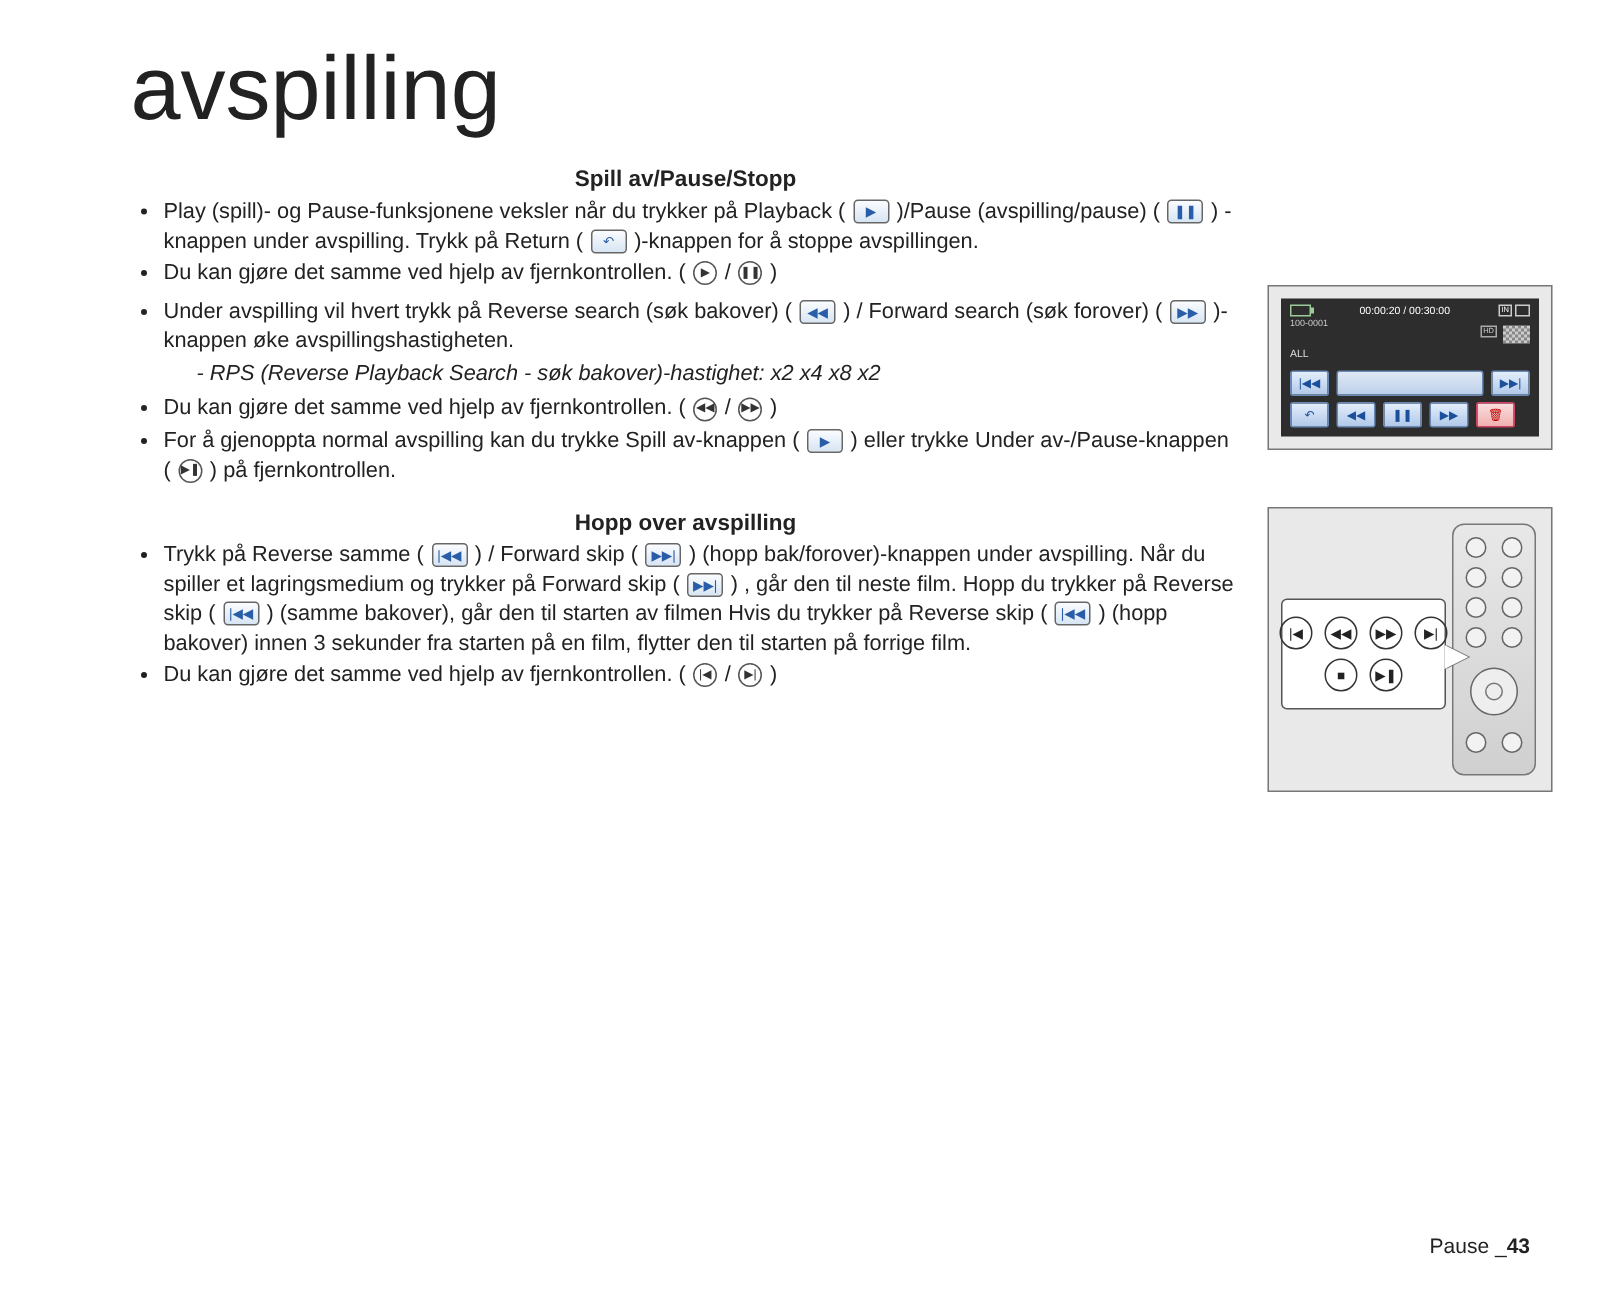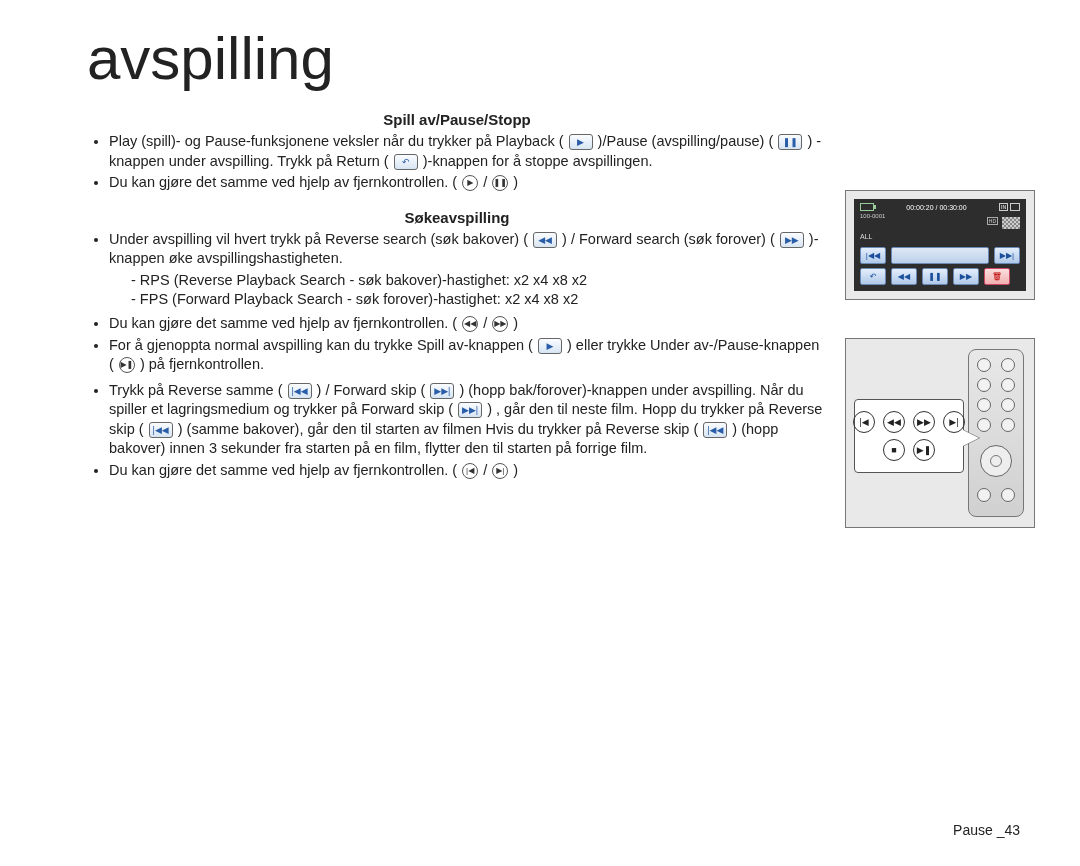--- a/index.html
+++ b/index.html
@@ -35,21 +35,21 @@
     font-size: 15px;
     font-weight: 700;
     margin: 16px 0 4px 0;
     text-align: center;
   }
   ul.bullets {
     margin: 0 0 6px 0;
     padding-left: 22px;
   }
   ul.bullets > li { font-size: 14.5px; line-height: 1.35; margin-bottom: 2px; }
-  ul.dashes { list-style: none; margin: 2px 0 4px 0; padding-left: 22px; }
+  ul.dashes { list-style: none; margin: 2px 0 4px 0; padding-left: 22px; font-style: italic; }
   ul.dashes > li { font-size: 14.5px; line-height: 1.35; }
   ul.dashes > li::before { content: "- "; }
   .inline-icon {
     display: inline-flex;
     vertical-align: middle;
     width: 22px; height: 14px;
     border: 1px solid #666;
     border-radius: 3px;
     background: linear-gradient(#fafcff,#d7e5f3);
     align-items: center; justify-content: center;
@@ -149,21 +149,21 @@
     position:absolute; left:50%; transform:translateX(-50%);
     width:30px; height:30px; border-radius:50%; border:1px solid #666; background:#eee;
     top: 95px;
   }
   .remote .big::after { content:""; position:absolute; left:9px; top:9px; width:10px; height:10px; border-radius:50%; border:1px solid #777; }
 
   .footer {
     position: absolute; bottom: 28px; right: 60px;
     font-size: 14px;
   }
-  .footer .pg { font-weight: 400; }
+  .footer .pg { font-weight: 700; }
 </style>
 </head>
 <body>
 
 <div class="page">
 
   <h1 class="title">avspilling</h1>
 
   <div class="content-col">
 
@@ -180,49 +180,48 @@
       </li>
       <li>
         <span>Du kan gjøre det samme ved hjelp av fjernkontrollen. (</span>
         <span class="inline-circle">▶</span>
         <span>/</span>
         <span class="inline-circle">❚❚</span>
         <span>)</span>
       </li>
     </ul>
 
-    <div class="section-heading">Søkeavspilling</div>
     <ul class="bullets">
       <li>
         <span>Under avspilling vil hvert trykk på Reverse search (søk bakover) (</span>
         <span class="inline-icon">◀◀</span>
         <span>) / Forward search (søk forover) (</span>
         <span class="inline-icon">▶▶</span>
         <span>)-knappen øke avspillingshastigheten.</span>
         <ul class="dashes">
           <li>RPS (Reverse Playback Search - søk bakover)-hastighet: x2      x4      x8      x2</li>
-          <li>FPS (Forward Playback Search - søk forover)-hastighet: x2      x4      x8      x2</li>
         </ul>
       </li>
       <li>
         <span>Du kan gjøre det samme ved hjelp av fjernkontrollen. (</span>
         <span class="inline-circle">◀◀</span>
         <span>/</span>
         <span class="inline-circle">▶▶</span>
         <span>)</span>
       </li>
       <li>
         <span>For å gjenoppta normal avspilling kan du trykke Spill av-knappen (</span>
         <span class="inline-icon">▶</span>
         <span>) eller trykke Under av-/Pause-knappen (</span>
         <span class="inline-circle">▶❚</span>
         <span>) på fjernkontrollen.</span>
       </li>
     </ul>
 
+    <div class="section-heading">Hopp over avspilling</div>
     <ul class="bullets">
       <li>
         <span>Trykk på Reverse samme (</span>
         <span class="inline-icon">|◀◀</span>
         <span>) / Forward skip (</span>
         <span class="inline-icon">▶▶|</span>
         <span>) (hopp bak/forover)-knappen under avspilling. Når du spiller et lagringsmedium og trykker på Forward skip (</span>
         <span class="inline-icon">▶▶|</span>
         <span>) , går den til neste film. Hopp du trykker på Reverse skip (</span>
         <span class="inline-icon">|◀◀</span>

